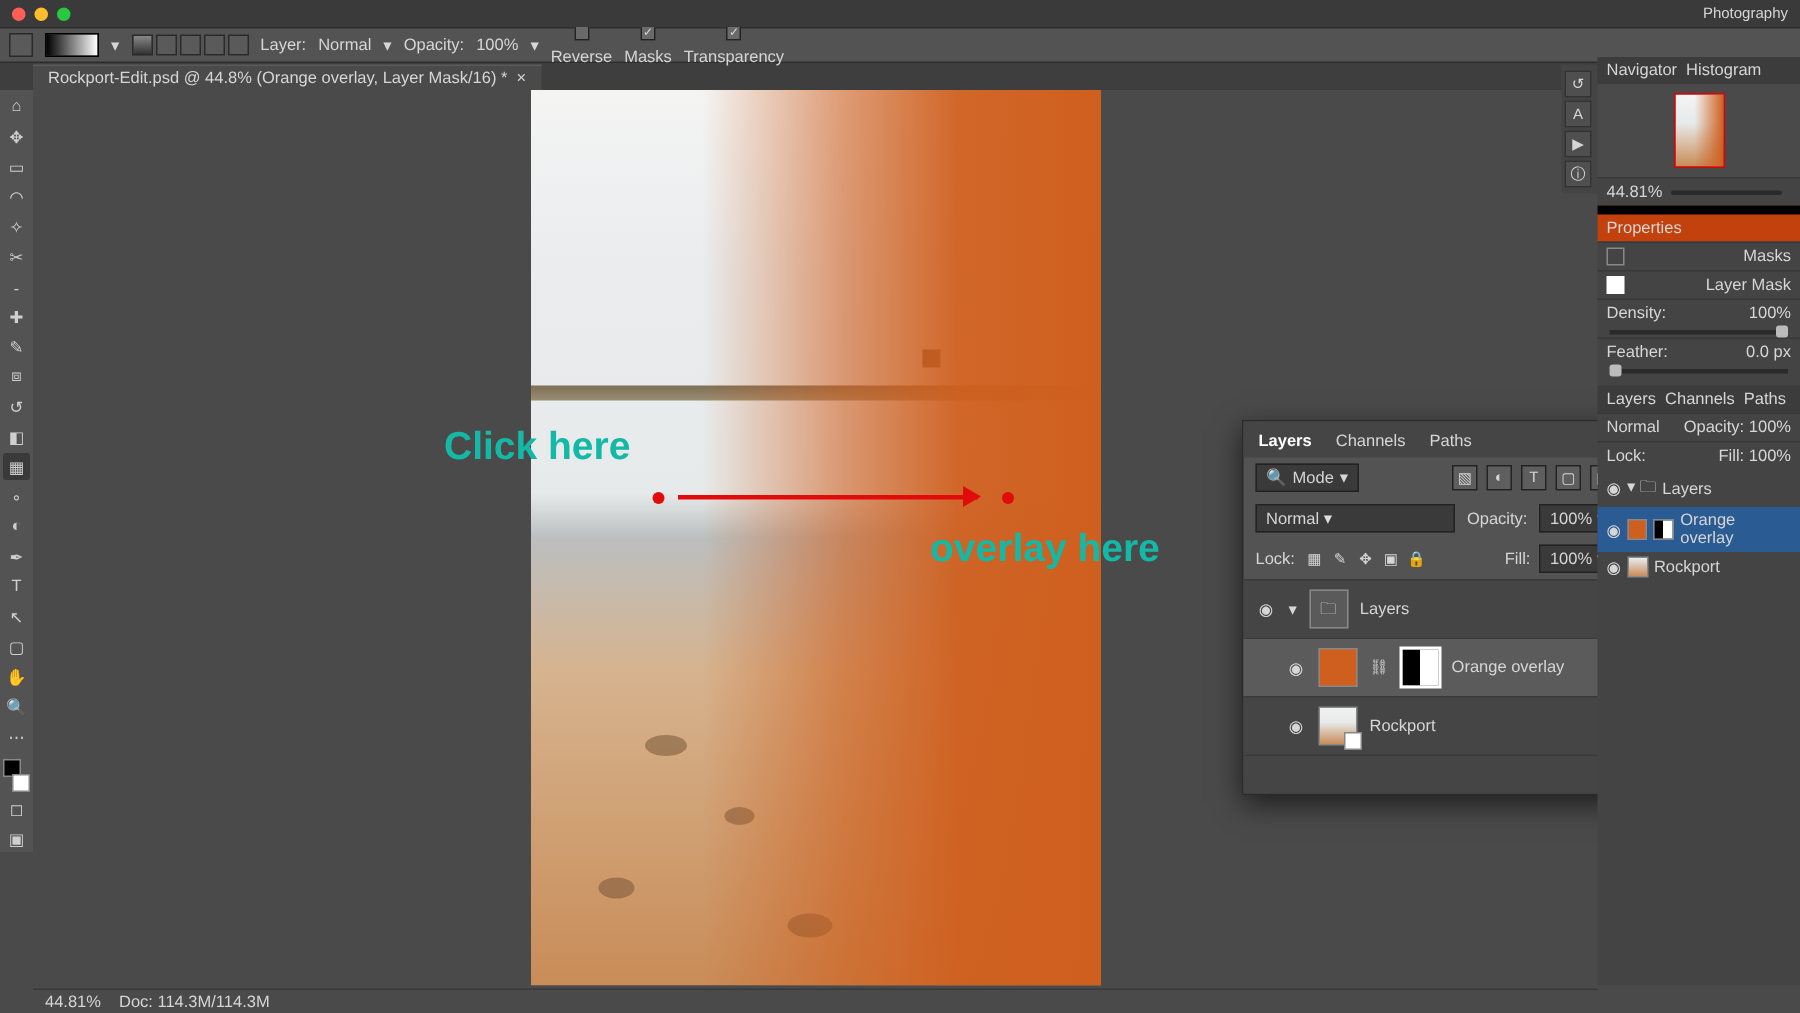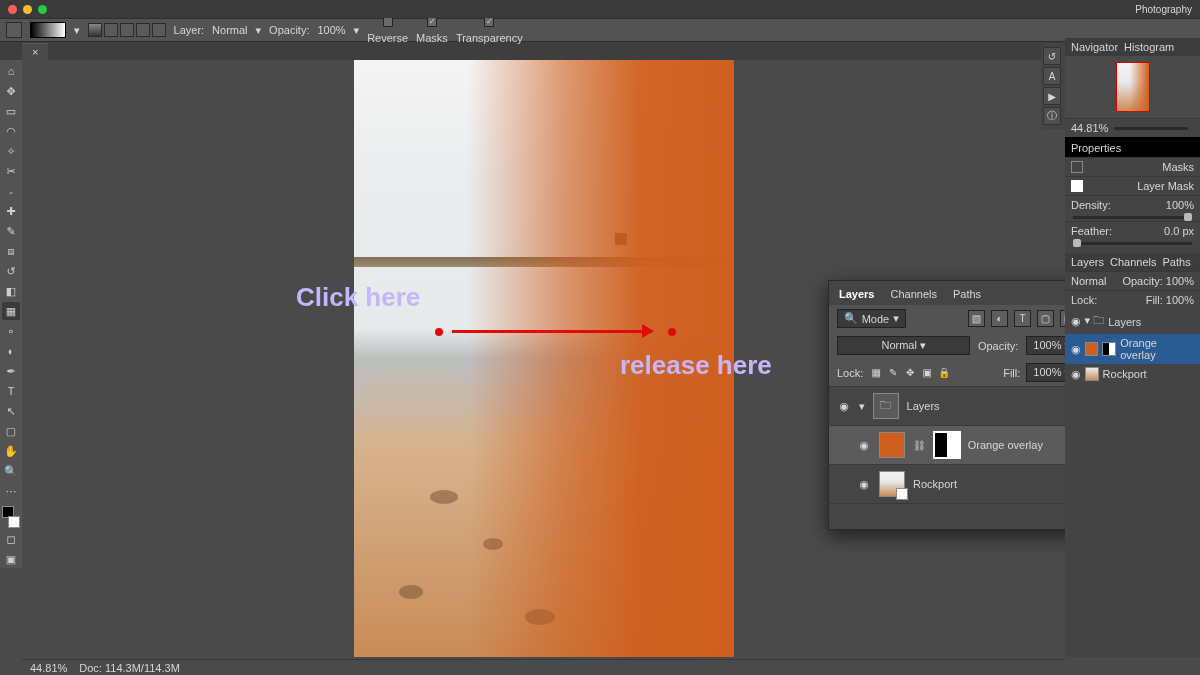--- a/index.html
+++ b/index.html
@@ -37,37 +37,37 @@
   .artboard { position:absolute; left:50%; top:0; transform:translateX(-50%); width:380px; height:100%; }
   .photo { position:absolute; inset:0; background:
       linear-gradient(to top, #c98c58 0%, #d6b38e 35%, #bcbfbf 50%, #e7eaea 55%, #eaecee 80%, #f4f4f3 100%);
   }
   .horizon { position:absolute; left:0; right:0; top:33%; height:10px; background:linear-gradient(to bottom,#7e6f56,#9b8d72); }
   .building { position:absolute; right:28%; top:29%; width:12px; height:12px; background:#5a493a; }
   .orange-overlay { position:absolute; inset:0; background:linear-gradient(to right, rgba(207,95,30,0) 0%, rgba(207,95,30,0) 30%, rgba(207,95,30,0.6) 55%, rgba(207,95,30,0.95) 75%, #cf5f1e 100%); }
   .rock { position:absolute; border-radius:50%; background:rgba(120,85,55,0.55); }
 
   
-  .annot { position:absolute; color:#c4b5fd; font-weight:bold; font-size:26px; font-family:Arial,sans-serif; }
+  .annot { position:absolute; color:#14b8a6; font-weight:bold; font-size:26px; font-family:Arial,sans-serif; }
   .dot { position:absolute; width:8px; height:8px; background:#e10b0b; border-radius:50%; }
   .arrow-line { position:absolute; height:3px; background:#e10b0b; }
   .arrow-line::after { content:""; position:absolute; right:-2px; top:-6px; border-left:12px solid #e10b0b; border-top:7px solid transparent; border-bottom:7px solid transparent; }
   .diag-arrow { position:absolute; width:3px; background:#e10b0b; transform-origin:top left; }
   .diag-arrow::after { content:""; position:absolute; left:-6px; bottom:-2px; border-top:12px solid #e10b0b; border-left:7px solid transparent; border-right:7px solid transparent; }
 
   
   .panel-big { position:absolute; left:828px; top:280px; width:258px; background:#535353; border:1px solid #2a2a2a; box-shadow:0 6px 18px rgba(0,0,0,0.6); font-size:11px; color:#ddd; }
   .panel-big .tabs { display:flex; gap:16px; padding:7px 10px 5px; background:#454545; }
   .panel-big .tabs span.act { color:#fff; font-weight:bold; }
   .panel-row { display:flex; align-items:center; padding:4px 8px; gap:6px; }
   .panel-row .kind-dd { flex:0 0 auto; background:#3a3a3a; border:1px solid #222; padding:2px 6px; display:flex; align-items:center; gap:4px; }
   .panel-row .spacer { flex:1; }
   .panel-row .ico { width:17px; height:17px; border:1px solid #222; background:#5e5e5e; display:flex; align-items:center; justify-content:center; font-size:10px; }
   .panel-row.blend select, .num-dd { background:#3a3a3a; border:1px solid #222; color:#ddd; padding:2px 6px; font-size:11px; }
-  .panel-row.blend { gap:8px;text-align:center; }
+  .panel-row.blend { gap:8px; }
   .minilabel { font-size:11px; }
   .lock-icons { display:flex; gap:3px; }
   .lock-icons span { width:14px; height:14px; display:flex; align-items:center; justify-content:center; font-size:10px; }
   .layer-list { background:#454545; }
   .layer { display:flex; align-items:center; padding:6px 8px; gap:8px; border-top:1px solid #3a3a3a; }
   .layer.sel { background:#5b5b5b; }
   .eye { width:14px; text-align:center; font-size:11px; }
   .thumb { width:26px; height:26px; border:1px solid #888; }
   .thumb.orange { background:#cf5f1e; }
   .thumb.mask { background:linear-gradient(to right,#000 0%,#000 50%,#fff 50%,#fff 100%); }
@@ -77,21 +77,21 @@
   .thumb.group { background:#5a5a5a; display:flex; align-items:center; justify-content:center; }
   .link-ic { font-size:10px; }
   .panel-footer { height:26px; background:#454545; border-top:1px solid #3a3a3a; }
 
   
   .right-dock { position:absolute; right:0; top:38px; bottom:18px; width:135px; background:#444; font-size:9px; color:#ccc; display:flex; flex-direction:column; }
   .dock-tabs { display:flex; gap:6px; padding:3px 6px; background:#3c3c3c; }
   .nav-canvas { height:62px; display:flex; align-items:center; justify-content:center; background:#4a4a4a; }
   .nav-canvas .mini { width:32px; height:48px; background:linear-gradient(to right,rgba(207,95,30,0) 40%,#cf5f1e 100%),linear-gradient(to top,#c98c58 0%,#e7eaea 60%,#f4f4f3 100%); outline:1px solid #d00; }
   .dock-row { padding:3px 6px; display:flex; align-items:center; justify-content:space-between; border-top:1px solid #383838; }
-  .dock-sect { padding:3px 6px; background:#000000; border-top:2px solid #000000; }
+  .dock-sect { padding:3px 6px; background:#c2410c; border-top:6px solid #000000; }
   .dock-layer-mini { display:flex; align-items:center; gap:4px; padding:3px 6px; }
   .dock-layer-mini.sel { background:#2b5b93; color:#fff; }
   .mini-thumb { width:14px; height:14px; border:1px solid #888; }
   .mini-thumb.o { background:#cf5f1e; }
   .mini-thumb.m { background:linear-gradient(to right,#000 0%,#000 50%,#fff 50%,#fff 100%); }
   .mini-thumb.p { background:linear-gradient(to top,#c98c58,#eaecef); }
   .collapsed-icons { width:24px; position:absolute; right:135px; top:43px; background:#444; display:flex; flex-direction:column; gap:2px; padding:4px 2px; }
   .collapsed-icons span { width:18px; height:18px; display:flex; align-items:center; justify-content:center; background:#4f4f4f; border:1px solid #333; font-size:10px; }
 
   
@@ -135,20 +135,21 @@
       <span>Masks</span>
     </label>
   <label class="opt-chk">
       <span class="box">✓</span>
       <span>Transparency</span>
     </label>
 </div>
 
 <div class="doc-tab-bar">
   <div class="doc-tab">
+    <span>Rockport-Edit.psd @ 44.8% (Orange overlay, Layer Mask/16) *</span>
     <span>×</span>
   </div>
 </div>
 
 <div class="toolbox">
   <div class="t">⌂</div>
   <div class="t">✥</div>
   <div class="t">▭</div>
   <div class="t">◠</div>
   <div class="t">✧</div>
@@ -188,21 +189,21 @@
       <div class="rock" style="left:45%;top:92%;width:30px;height:16px"></div>
     </div>
     <div class="orange-overlay"></div>
   </div>
 </div>
 
 <div class="annot" style="left:296px; top:282px">Click here</div>
 <div class="dot" style="left:435px; top:328px"></div>
 <div class="arrow-line" style="left:452px; top:330px; width:200px"></div>
 <div class="dot" style="left:668px; top:328px"></div>
-<div class="annot" style="left:620px; top:350px">release here</div>
+<div class="annot" style="left:620px; top:350px">overlay here</div>
 <div class="diag-arrow" style="left:1145px; top:222px; height:230px; transform:rotate(32deg)"></div>
 
 <div class="panel-big">
   <div class="tabs">
     <span class="act">Layers</span>
     <span>Channels</span>
     <span>Paths</span>
   </div>
   <div class="panel-row">
     <div class="kind-dd">🔍<span>Mode</span> <span>▾</span></div>

